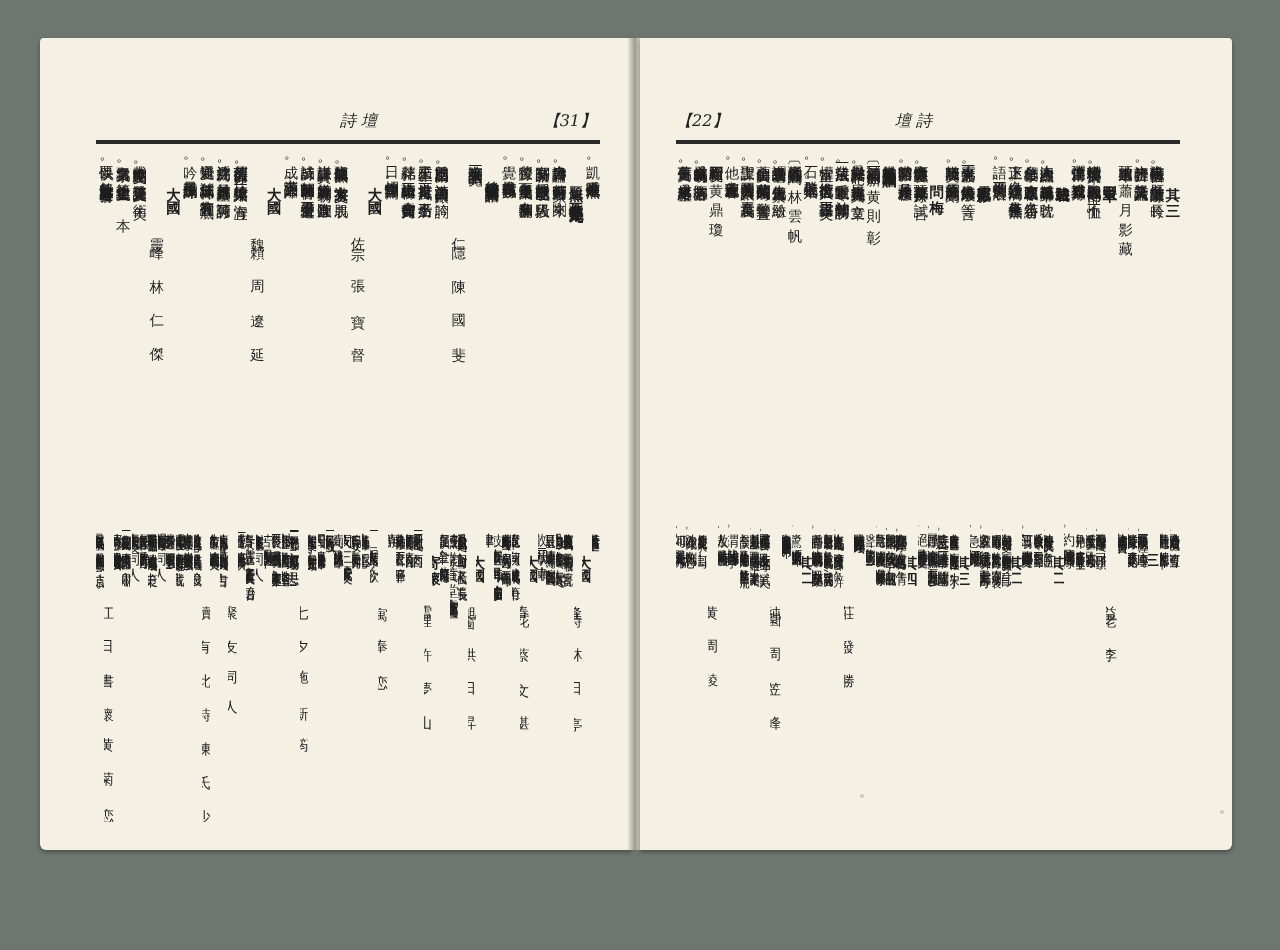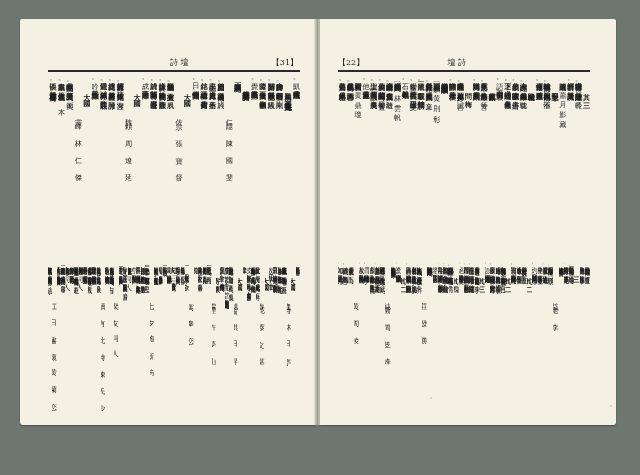--- a/index.html
+++ b/index.html
@@ -17,21 +17,21 @@
     box-shadow: 0 1px 2px rgba(0,0,0,0.35);
   }
   .page.left { left:0; width:296px; border-radius:2px 0 0 3px; }
   .page.right { left:300px; width:296px; border-radius:0 2px 3px 0; }
   .gutter {
     position:absolute; left:294px; top:0; width:8px; height:406px;
     background:linear-gradient(90deg,#e8e4d4,#9a9a90 45%,#b9b6aa 55%,#ece8d8);
   }
   .header {
     position:absolute; top:36px; height:14px; font-size:8px; color:#222;
-    display:flex; align-items:center;
+    display:flex; font-style:italic;
   }
   .page.left .header { left:150px; width:128px; justify-content:space-between; }
   .page.right .header { left:18px; width:128px; justify-content:space-between;gap:40px; }
   .rule {
     position:absolute; top:51px; height:2px; background:#2a2a2a;
   }
   .page.left .rule { left:28px; width:252px; }
   .page.right .rule { left:18px; width:252px; }
   .tier {
     position:absolute; display:flex; flex-direction:row-reverse;

